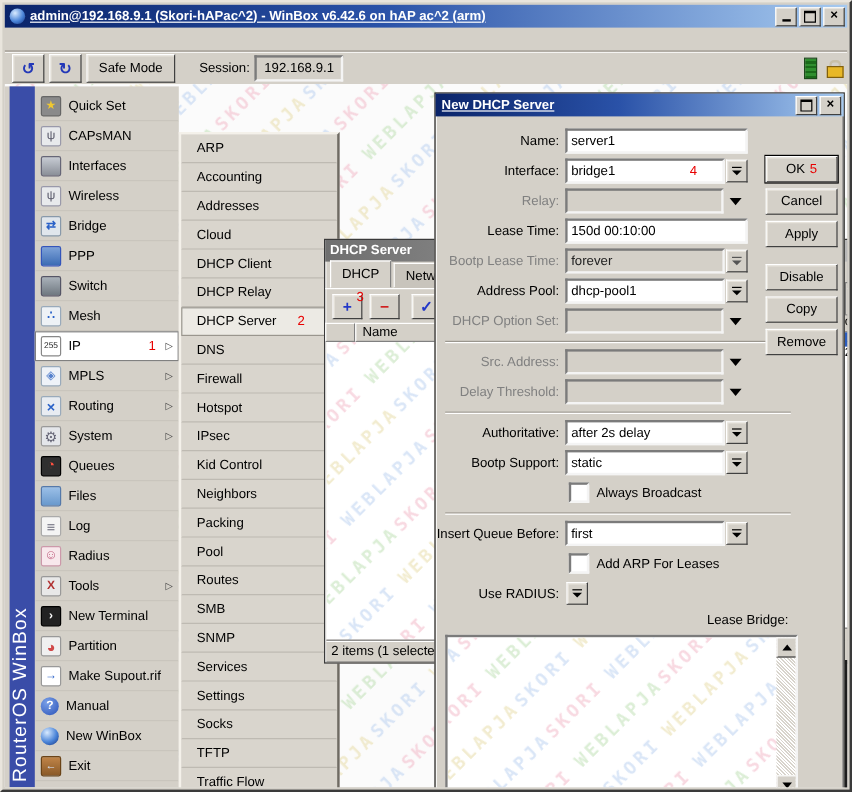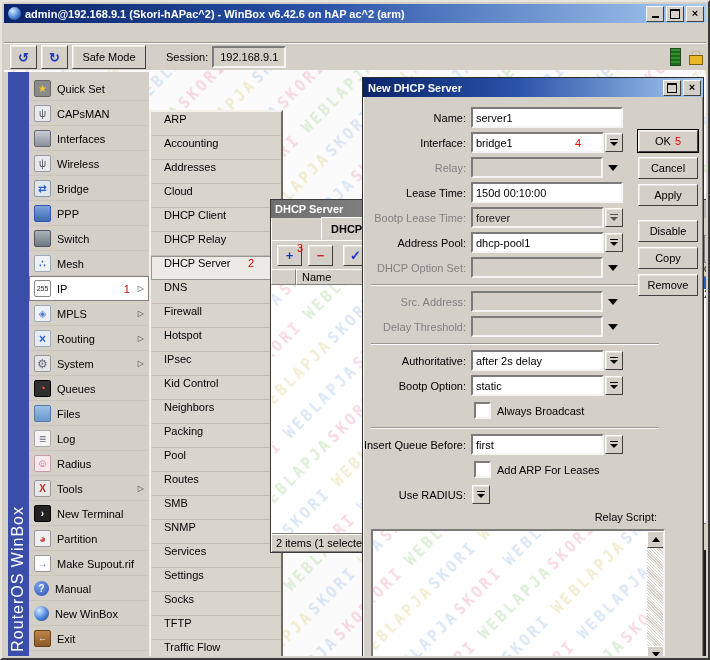--- a/index.html
+++ b/index.html
@@ -7,21 +7,21 @@
        font-family:"Liberation Sans",sans-serif;font-size:11px;color:#000;background:#d4d0c8;}
   .win{position:absolute;inset:0;background:#d4d0c8;
        border:2px solid;border-color:#e9e5dd #3a3a3a #3a3a3a #e9e5dd;}
 
   
   .titlebar{position:absolute;left:2px;top:2px;right:2px;height:19px;
     background:linear-gradient(90deg,#0a246a 0%,#2a52a8 45%,#a6caf0 100%);
     display:flex;align-items:center;padding:0 2px;color:#fff;}
   .app-icon{width:13px;height:13px;border-radius:50%;margin:0 4px 0 2px;
     background:radial-gradient(circle at 35% 30%,#d8eaff,#4a84d8 55%,#12307e);}
-  .title-text{flex:1;font-weight:bold;white-space:nowrap;overflow:hidden;}
+  .title-text{flex:1;font-weight:bold;white-space:nowrap;overflow:hidden;text-decoration:underline;}
   .tb-btn{width:16px;height:14px;margin-left:2px;background:#d4d0c8;
     border:1px solid;border-color:#fff #404040 #404040 #fff;
     display:flex;align-items:center;justify-content:center;font-weight:bold;font-size:10px;color:#000;}
   .glyph-min{width:7px;height:2px;background:#000;margin-top:7px;}
   .glyph-max{width:8px;height:7px;border:1px solid #000;border-top:2px solid #000;}
   .glyph-x{font-size:11px;font-weight:bold;line-height:1;}
 
   
   .menubar{position:absolute;left:2px;top:22px;right:2px;height:18px;display:flex;align-items:center;background:#d4d0c8;}
   .menu-item{padding:2px 9px;}
@@ -81,34 +81,34 @@
   .i-new-terminal{background:#222;border:1px solid #000;color:#fff;font-weight:bold;}
   .i-partition{background:#f0f0f0;border:1px solid #999;color:#d04848;font-size:12px;}
   .i-make-supout{background:#fff;border:1px solid #999;color:#2a62c8;font-weight:bold;}
   .i-manual{background:radial-gradient(circle at 35% 30%,#7aa0e8,#2a52b8);border-radius:50%;color:#fff;font-weight:bold;}
   .i-new-winbox{background:radial-gradient(circle at 35% 30%,#d8eaff,#4a84d8 55%,#12307e);border-radius:50%;}
   .i-exit{background:linear-gradient(180deg,#c08448,#8a5a28);border:1px solid #6a4418;color:#d8e8ff;font-size:9px;}
 
   
   .submenu{position:absolute;left:145px;top:40px;width:130px;height:552px;z-index:2;background:#d9d5cd;
     border:2px solid;border-color:#f4f1ea #6f6b63 #6f6b63 #f4f1ea;}
-  .sm-item{height:22px;display:flex;align-items:flex-start;padding-left:12px;border:1px solid transparent;
+  .sm-item{height:22px;display:flex;align-items:center;padding-left:12px;border:1px solid transparent;
     border-bottom:1px solid #bebab2;}
   .sm-item.selected{background:#eceae4;border:1px solid #9a968e;}
   .sm-ann{color:#e80000;margin-left:auto;margin-right:26px;}
 
   
   .dhcp-win{position:absolute;left:266px;top:129px;width:436px;height:352px;background:#d4d0c8;z-index:3;
     border:1px solid #3a3a3a;box-shadow:inset 1px 1px 0 #fff,inset -1px -1px 0 #808080;}
   .dw-title{height:18px;background:linear-gradient(90deg,#6f6f6f,#b8b8b8);color:#fff;font-weight:bold;
     display:flex;align-items:center;padding-left:4px;}
   .dw-tabs{height:22px;display:flex;align-items:flex-end;padding-left:4px;border-bottom:1px solid #fff;}
   .dw-tab{height:19px;padding:0 9px;display:flex;align-items:center;background:#c8c4bc;
     border:1px solid;border-color:#fff #808080 transparent #fff;margin-right:2px;}
-  .dw-tab.active{background:#d4d0c8;height:21px;font-weight:bold;margin-left:46px;}
+  .dw-tab.active{background:#d4d0c8;height:21px;font-weight:normal;}
   .dw-toolbar{height:28px;display:flex;align-items:center;padding-left:6px;position:relative;}
   .dw-act{width:23px;height:19px;margin-right:6px;background:#d4d0c8;
     border:1px solid;border-color:#fff #404040 #404040 #fff;box-shadow:inset 1px 1px 0 #e8e4dc;
     display:flex;align-items:center;justify-content:center;font-weight:bold;font-size:13px;}
   .dw-act.a-add{color:#2338c8;}
   .dw-act.a-remove{color:#d02020;}
   .dw-act.a-enable{color:#2338c8;margin-left:4px;}
   .dw-ann3{position:absolute;left:26px;top:1px;color:#e80000;}
   .dw-header{height:16px;display:flex;}
   .dw-hcell{background:#d4d0c8;border:1px solid;border-color:#fff #808080 #808080 #fff;
@@ -703,21 +703,21 @@
                 <span>after 2s delay</span>
               </div>
           <div class="dd">
             <span class="bar"></span>
             <span class="tri"></span>
           </div>
 
         </div>
       </div>
           <div class="drow">
-        <span class="dlabel">Bootp Option:</span>
+        <span class="dlabel">Bootp Support:</span>
         <div class="fz">
           <div class="inp">
                 <span>static</span>
               </div>
           <div class="dd">
             <span class="bar"></span>
             <span class="tri"></span>
           </div>
 
         </div>
@@ -749,21 +749,21 @@
           <div class="drow">
         <span class="dlabel">Use RADIUS:</span>
         <div class="fz">
           <div class="dd">
             <span class="bar"></span>
             <span class="tri"></span>
           </div>
 
         </div>
       </div>
-          <div class="lease-lbl">Relay Script:</div>
+          <div class="lease-lbl">Lease Bridge:</div>
           <div class="script">
             <div class="wm">
               <svg>
                 <rect width="100%" height="100%" fill="url(#wmpat)"></rect>
               </svg>
             </div>
             <div class="sb">
               <div class="sb-btn sb-up">
                 <span class="tu"></span>
               </div>

